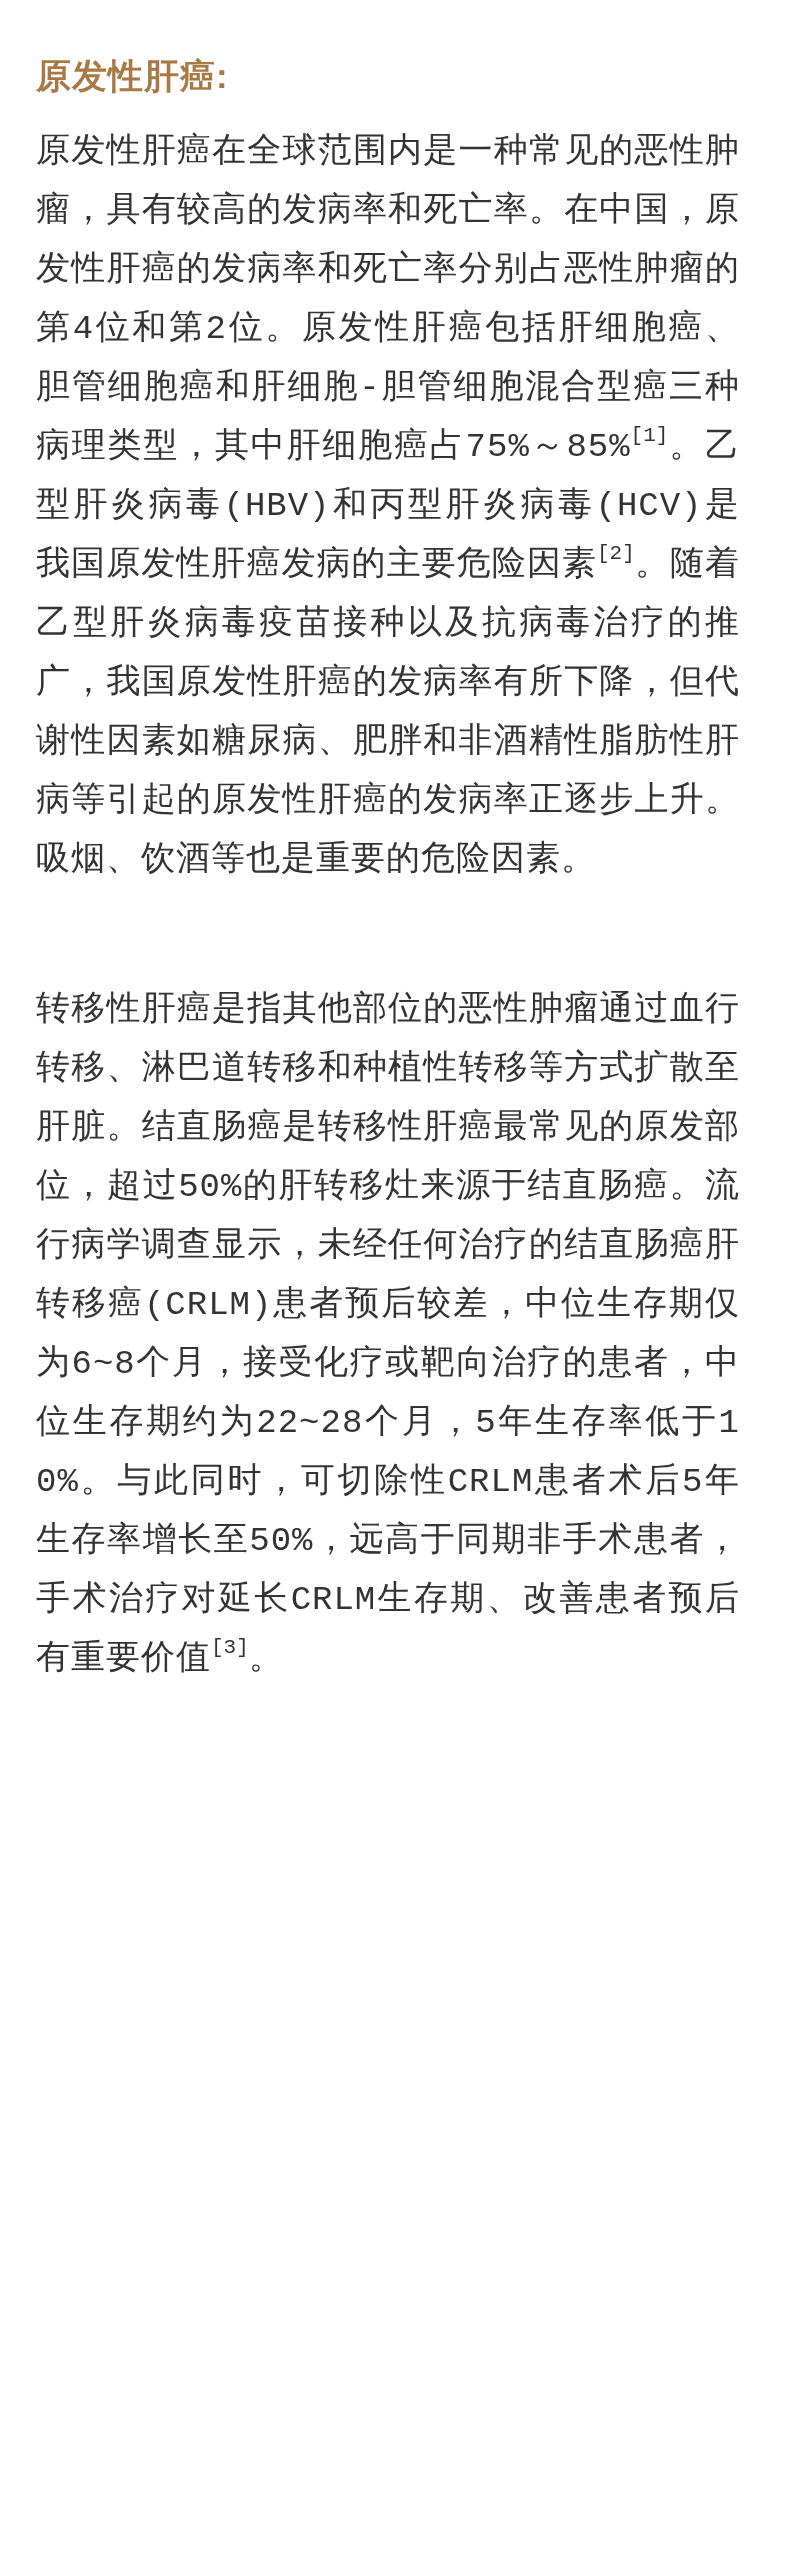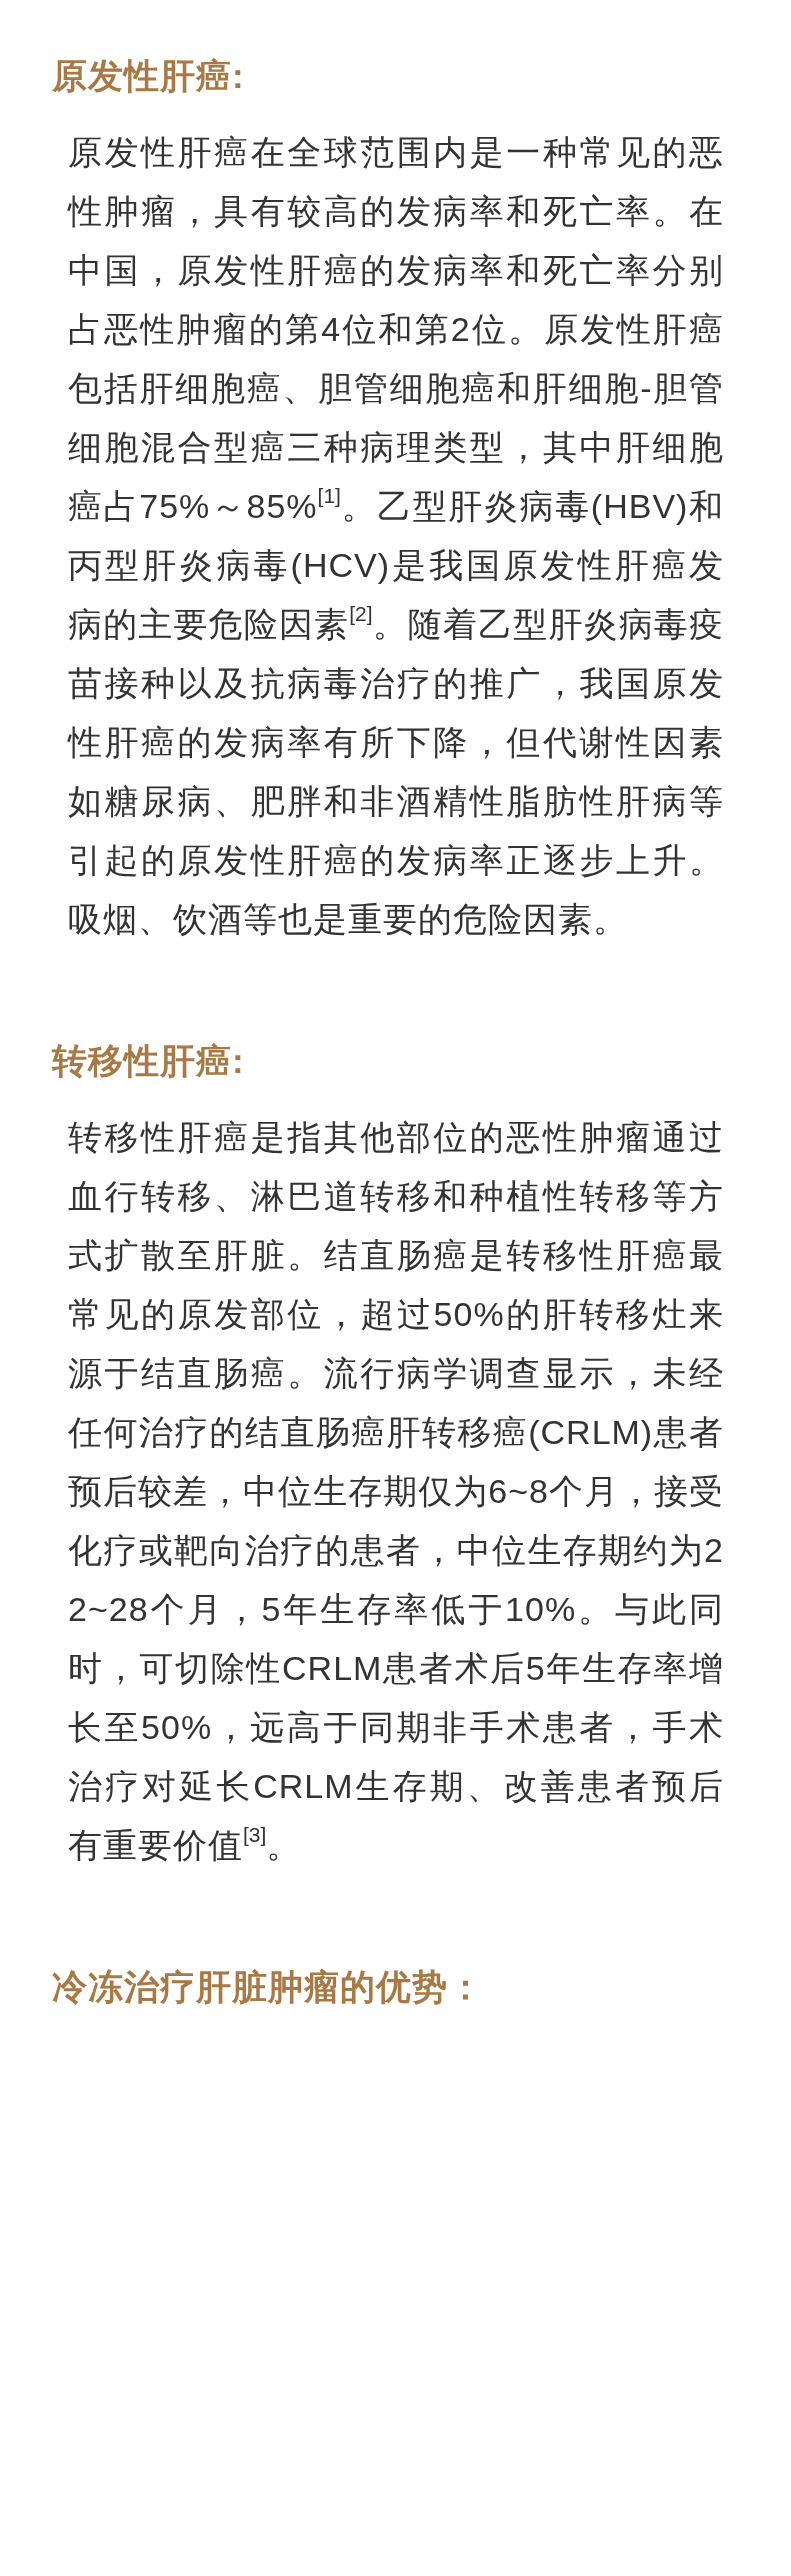--- a/index.html
+++ b/index.html
@@ -7,71 +7,69 @@
     padding: 0;
     background: #ffffff;
   }
   .page {
     position: relative;
     width: 791px;
     height: 2132px;
     margin: 0 auto;
     background: #ffffff;
     box-sizing: border-box;
-    padding: 55px 51px 0 52px;
+    padding: 55px 51px 0 36px;
     overflow: hidden;
     font-family: "Liberation Sans", sans-serif;
   }
   .sec {
     margin: 0 0 91px 0;
   }
   .sec:last-child {
     margin-bottom: 0;
   }
   .sec-heading {
     margin: 0 0 26px 0;
     font-size: 35px;
     line-height: 42px;
     font-weight: 700;
     color: #A87944;
     letter-spacing: 1px;
     font-family: "Liberation Sans", sans-serif;
   }
   .sec-body {
-    margin: 16px;
+    margin: 0;
     font-size: 34px;
     line-height: 59px;
     color: #333333;
     letter-spacing: 1px;
     text-align: justify;
     text-justify: inter-character;
     word-break: break-all;
-    font-family: Liberation Sans, sans-serif;
+    font-family: Liberation Mono, monospace;
   }
   .ref {
     font-size: 21px;
     line-height: 0;
     letter-spacing: 0;
     vertical-align: 15px;
     color: #333333;
   }
 </style>
 </head>
 <body>
 
 <div class="page">
 
   <section class="sec">
     <h2 class="sec-heading">原发性肝癌:</h2>
     <p class="sec-body">原发性肝癌在全球范围内是一种常见的恶性肿瘤，具有较高的发病率和死亡率。在中国，原发性肝癌的发病率和死亡率分别占恶性肿瘤的第4位和第2位。原发性肝癌包括肝细胞癌、胆管细胞癌和肝细胞-胆管细胞混合型癌三种病理类型，其中肝细胞癌占75%～85%<sup class="ref">[1]</sup>。乙型肝炎病毒(HBV)和丙型肝炎病毒(HCV)是我国原发性肝癌发病的主要危险因素<sup class="ref">[2]</sup>。随着乙型肝炎病毒疫苗接种以及抗病毒治疗的推广，我国原发性肝癌的发病率有所下降，但代谢性因素如糖尿病、肥胖和非酒精性脂肪性肝病等引起的原发性肝癌的发病率正逐步上升。吸烟、饮酒等也是重要的危险因素。</p>
   </section>
 
   <section class="sec">
-    <h2 class="sec-heading">转移性肝癌:</h2>
     <p class="sec-body">转移性肝癌是指其他部位的恶性肿瘤通过血行转移、淋巴道转移和种植性转移等方式扩散至肝脏。结直肠癌是转移性肝癌最常见的原发部位，超过50%的肝转移灶来源于结直肠癌。流行病学调查显示，未经任何治疗的结直肠癌肝转移癌(CRLM)患者预后较差，中位生存期仅为6~8个月，接受化疗或靶向治疗的患者，中位生存期约为22~28个月，5年生存率低于10%。与此同时，可切除性CRLM患者术后5年生存率增长至50%，远高于同期非手术患者，手术治疗对延长CRLM生存期、改善患者预后有重要价值<sup class="ref">[3]</sup>。</p>
   </section>
 
   <section class="sec">
-    <h2 class="sec-heading">冷冻治疗肝脏肿瘤的优势：</h2>
   </section>
 
 </div>
 
 
 </body></html>

